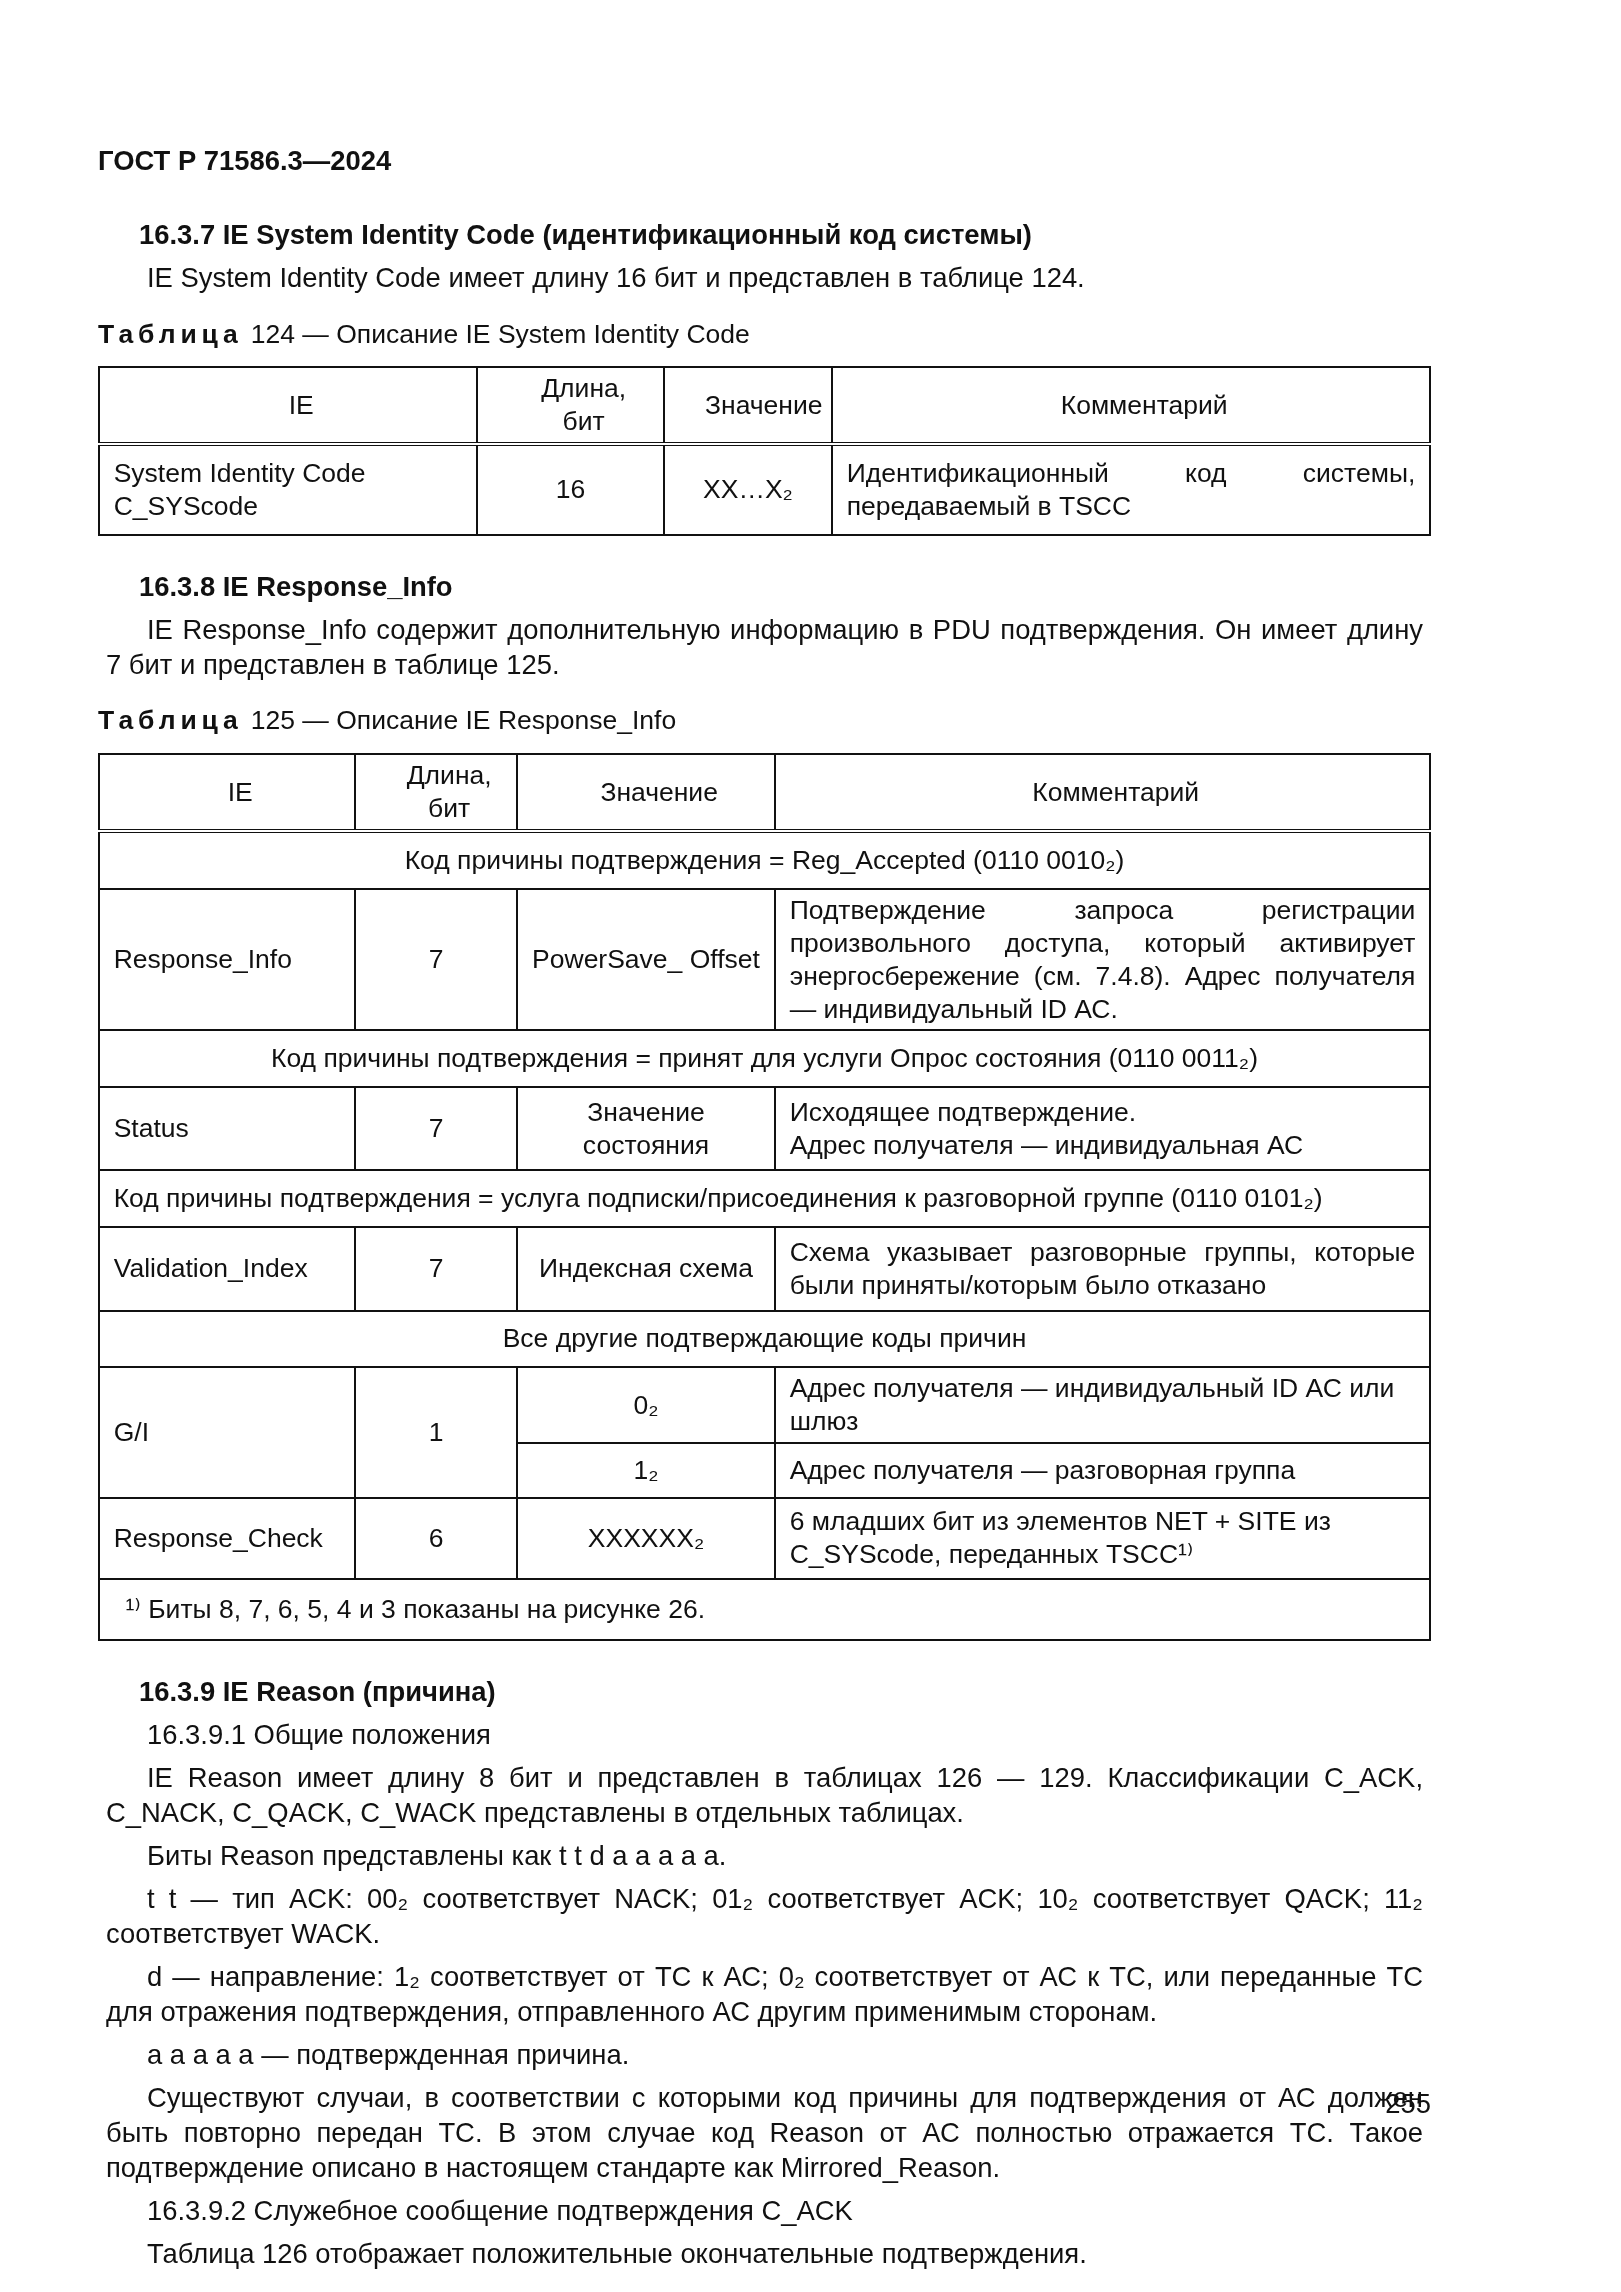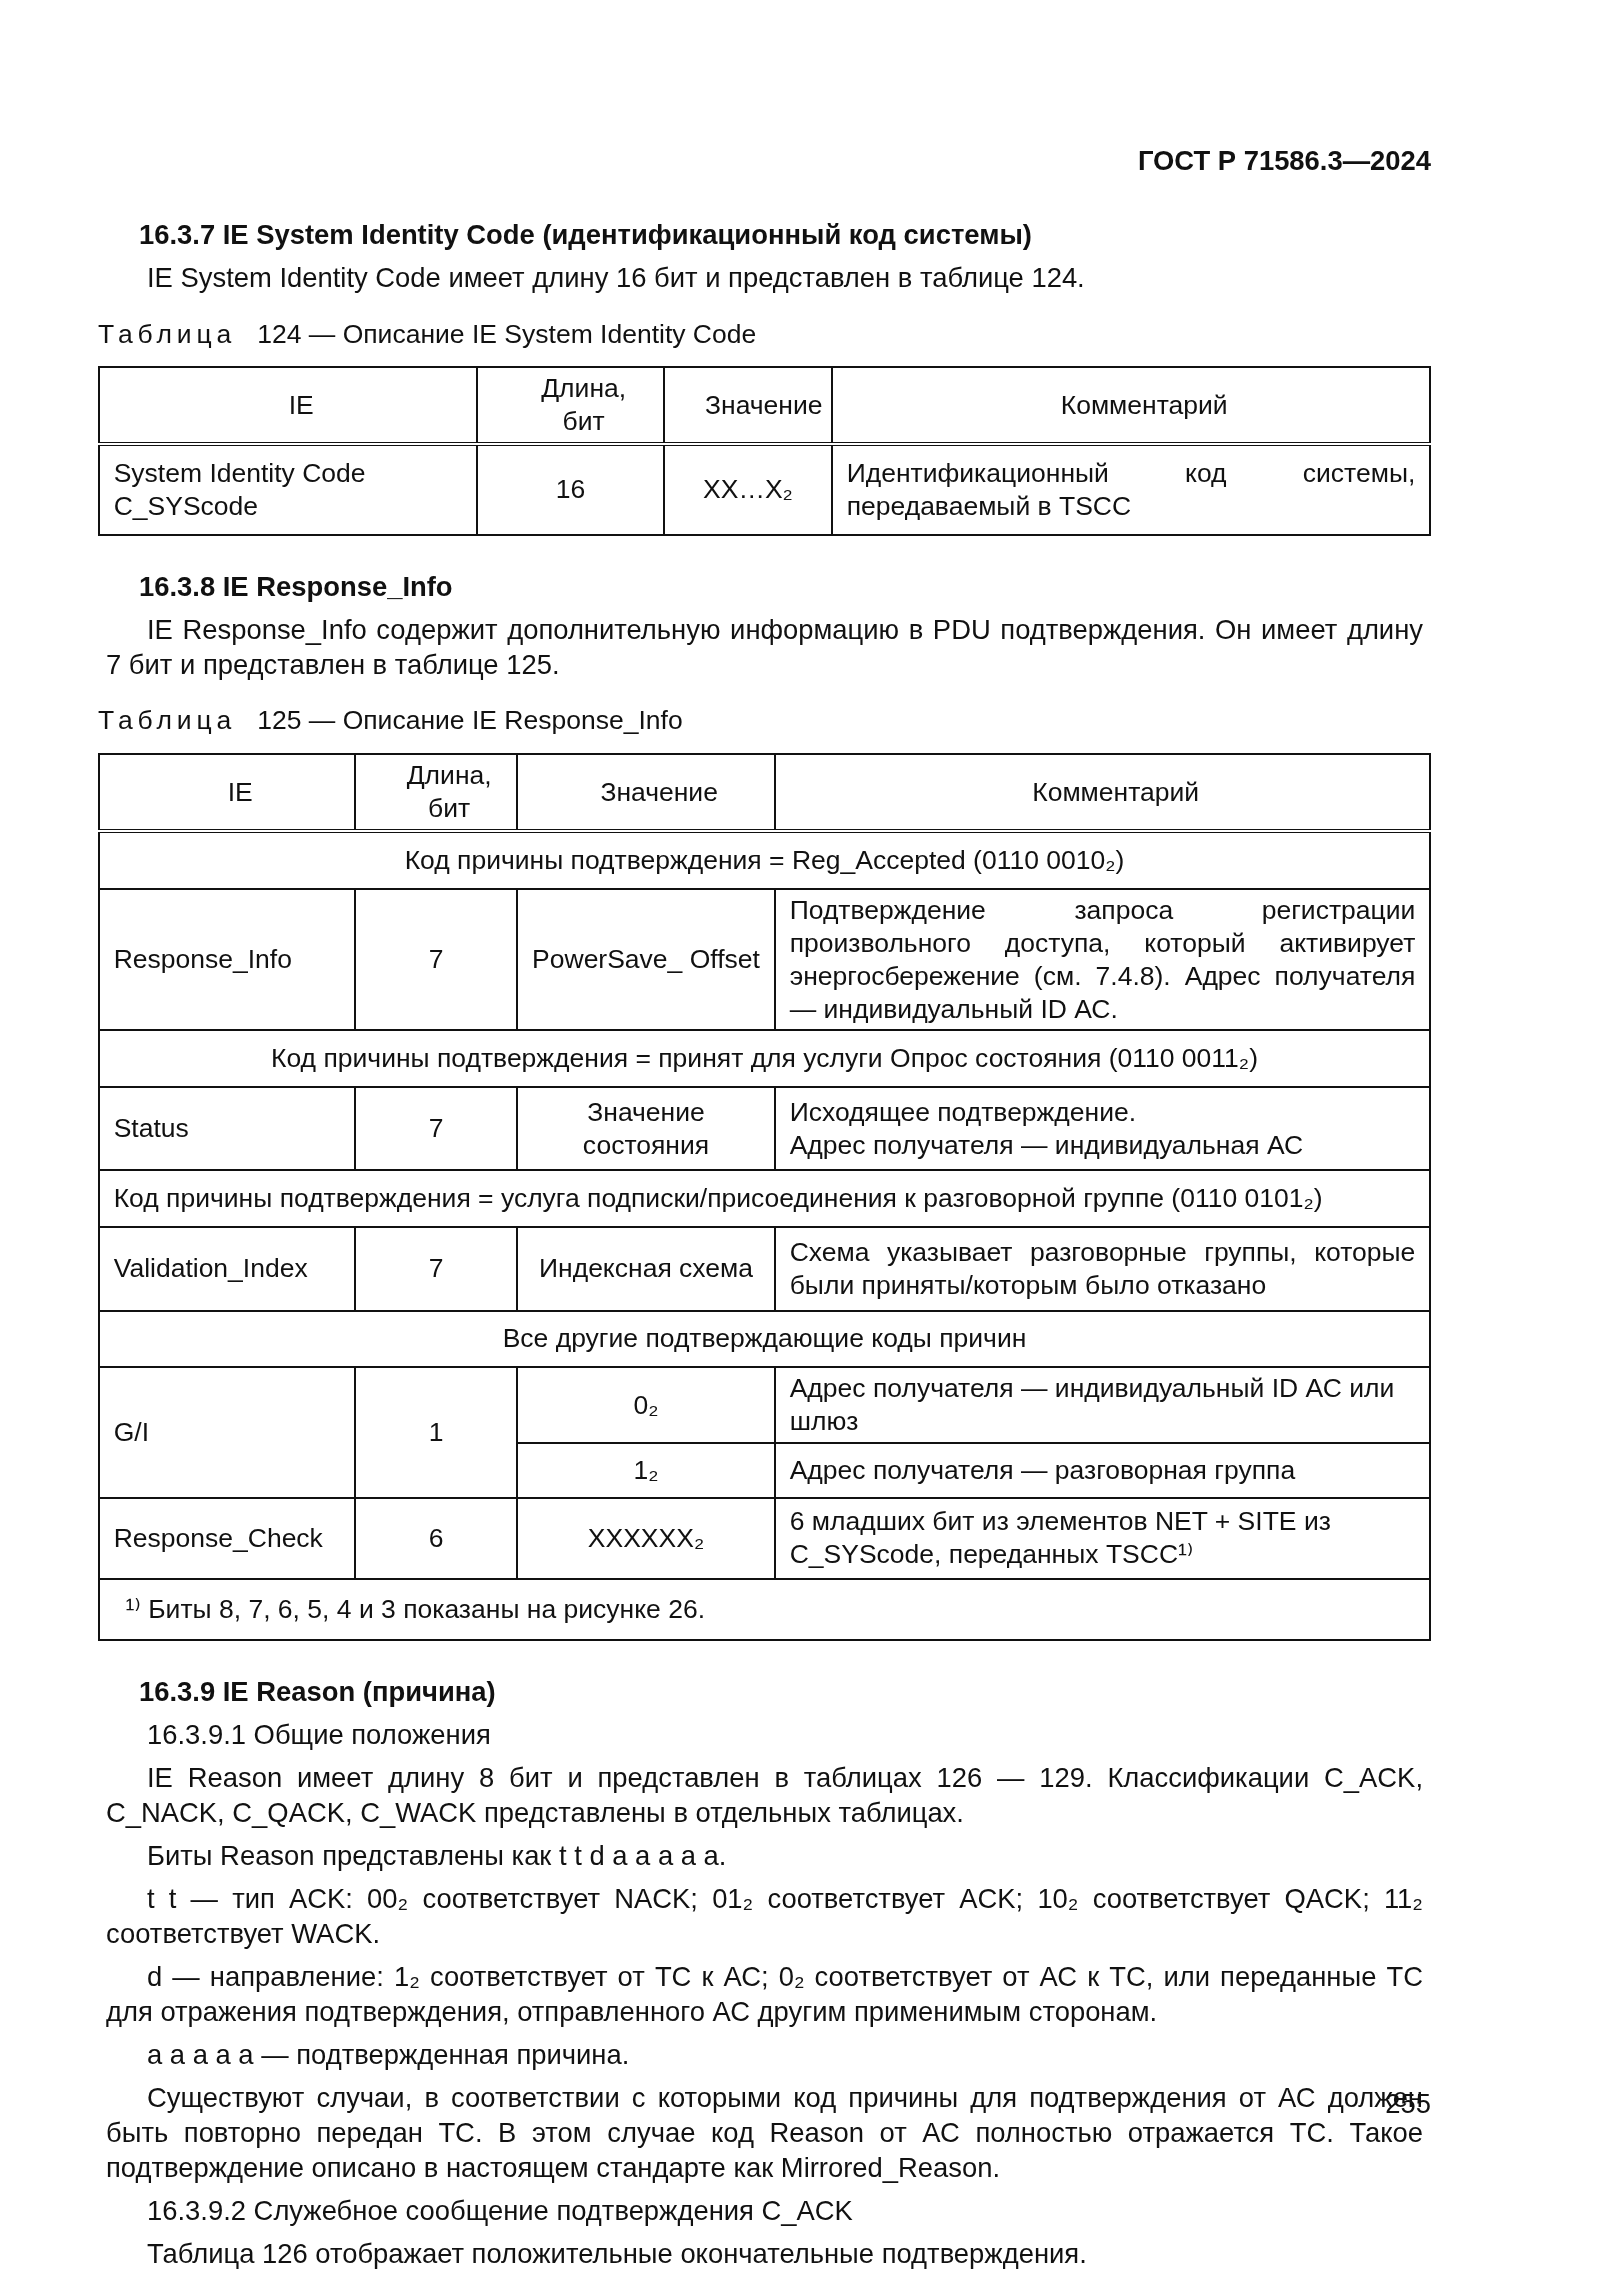--- a/index.html
+++ b/index.html
@@ -16,21 +16,21 @@
     overflow: hidden;
   }
   .content {
     position: absolute;
     left: 98px;
     top: 0;
     width: 1333px;
   }
   .doc-header {
     padding-top: 143px;
-    text-align: right;
+    text-align: left;
     font-weight: bold;
     font-size: 27.4px;
   }
   .heading {
     margin: 0;
     font-weight: bold;
     font-size: 27.4px;
     text-indent: 41px;
   }
   .h-1637 { margin-top: 39px; }
@@ -38,21 +38,21 @@
   .h-1639 { margin-top: 33px; }
   .para {
     margin: 8px;
     text-align: justify;
     text-indent: 41px;
   }
   .tbl-caption {
     margin: 21.6px 0 0 0;
     font-size: 26.5px;
   }
-  .cap-word { letter-spacing: 4.9px; margin-right: 21px; }
+  .cap-word { letter-spacing: 4.9px; margin-right: 8px; font-weight: bold; }
   .gost-table {
     margin-top: 14.7px;
     border-collapse: collapse;
     width: 100%;
     table-layout: fixed;
     font-size: 26.5px;
     line-height: 33px;
     border: 2.9px solid #111;
   }
   .gost-table th, .gost-table td {

